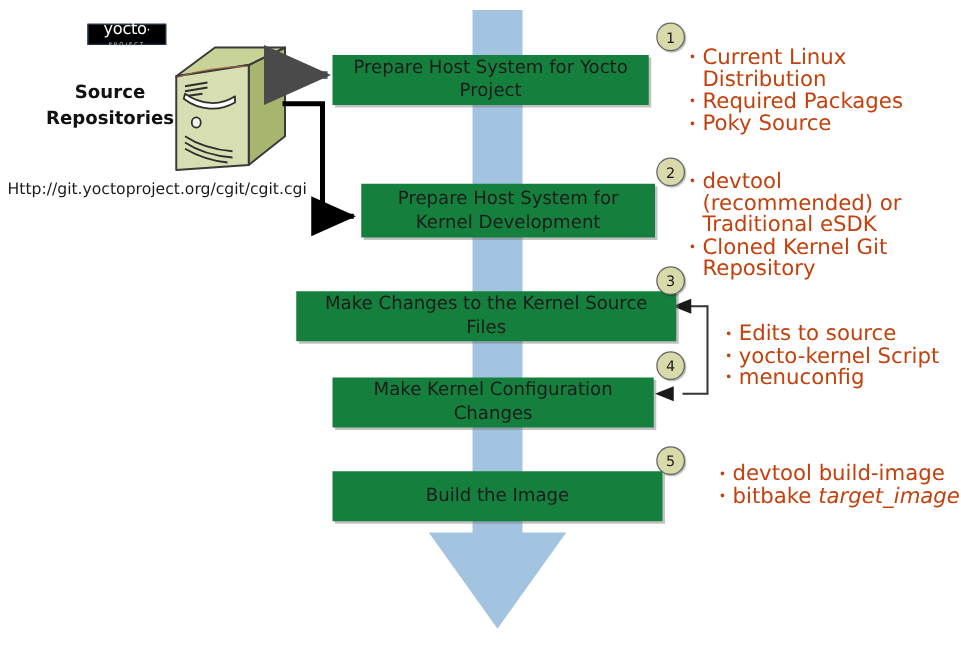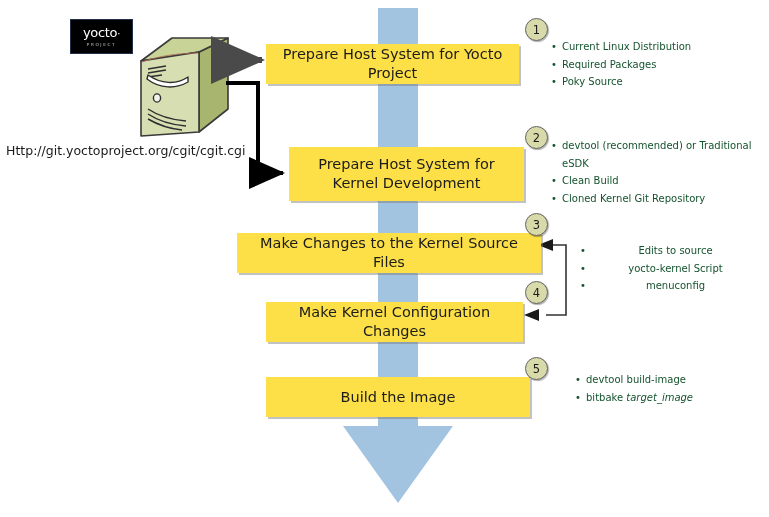--- a/index.html
+++ b/index.html
@@ -15,21 +15,21 @@
     width: 769px;
     height: 517px;
     background: #ffffff;
     overflow: hidden;
   }
 
   
   .logo-box {
     position: absolute;
     left: 70px; top: 19px;
-    width: 63px; height: 35px;
+    width: 63px; height: 17px;
     background: #000000;
     border: 1px solid #22304a;
     box-sizing: border-box;
     display: flex;
     flex-direction: column;
     align-items: center;
     justify-content: center;
   }
   .logo-main {
     color: #ffffff;
@@ -72,34 +72,34 @@
 
   
   .blue-arrow { position: absolute; left: 340px; top: 8px; width: 120px; height: 500px; }
 
   
   .connectors { position: absolute; left: 0; top: 0; width: 769px; height: 517px; }
 
   
   .pbox {
     position: absolute;
-    background: #fde047;
+    background: #15803d;
     box-shadow: 2px 2px 0 rgba(120,120,120,0.45);
     display: flex;
     align-items: center;
     justify-content: center;
     text-align: center;
     color: #1c1c1c;
     font-size: 14.5px;
     line-height: 19px;
     box-sizing: border-box;
     padding: 20px 8px;
   }
   #box1 { left: 266px; top: 44px;  width: 253px; height: 29px; }
-  #box2 { left: 289px; top: 147px; width: 235px; height: 54px; }
+  #box2 { left: 289px; top: 147px; width: 235px; height: 43px; }
   #box3 { left: 237px; top: 233px; width: 304px; height: 27px; }
   #box4 { left: 266px; top: 302px; width: 257px; height: 27px; }
   #box5 { left: 266px; top: 377px; width: 264px; height: 28px; }
 
   
   .badge {
     position: absolute;
     width: 23px; height: 23px;
     border-radius: 50%;
     background: #d9daa9;
@@ -114,42 +114,42 @@
   }
   #badge1 { left: 525px; top: 18px; }
   #badge2 { left: 525px; top: 126px; }
   #badge3 { left: 525px; top: 213px; }
   #badge4 { left: 525px; top: 281px; }
   #badge5 { left: 525px; top: 357px; }
 
   
   .bullets {
     position: absolute;
-    font-size: 10px;
-    color: #14532d;
+    font-size: 17px;
+    color: #c2410c;
     line-height: 17.5px;
     list-style: none;
     margin: 0;
     padding: 0;
   }
   .bullets li {
     position: relative;
     padding-left: 11px;
     white-space: pre-line;
   }
   .bullets li::before {
     content: "\2022";
     position: absolute;
     left: 0; top: 0;
     font-size: 10px;
     line-height: 17.5px;
   }
   #bul1 { left: 551px; top: 38px;  width: 210px; }
   #bul2 { left: 551px; top: 137px; width: 212px; }
-  #bul3 { left: 580px; top: 242px; width: 180px; text-align: center; }
+  #bul3 { left: 580px; top: 259px; width: 180px; }
   #bul5 { left: 575px; top: 371px; width: 200px; }
   .ital { font-style: italic; }
 </style>
 </head>
 <body>
 
 <div id="canvas">
 
   <div class="blue-arrow">
     <svg width="120" height="500" viewBox="0 0 120 500">
@@ -157,20 +157,22 @@
     </svg>
   </div>
 
   <div class="logo-box">
     <div class="logo-main">
       <span>yocto</span><span class="dot">·</span>
     </div>
     <div class="logo-sub">PROJECT</div>
   </div>
 
+  <div class="src-label">Source
+Repositories</div>
 
   <div class="url-label">Http://git.yoctoproject.org/cgit/cgit.cgi</div>
 
   <div class="tower">
     <svg width="96" height="104" viewBox="0 0 96 104">
 
       <polygon points="63,17 92,3 92,74 63,97" fill="#a8b56e" stroke="#3a3a3a" stroke-width="1.6" stroke-linejoin="round"></polygon>
 
       <polygon points="5,26 36,3 92,3 63,17" fill="#c8d497" stroke="#3a3a3a" stroke-width="1.6" stroke-linejoin="round"></polygon>
 
@@ -227,21 +229,20 @@
   <div class="badge" id="badge5">5</div>
 
   <ul class="bullets" id="bul1">
     <li>Current Linux Distribution</li>
     <li>Required Packages</li>
     <li>Poky Source</li>
   </ul>
 
   <ul class="bullets" id="bul2">
     <li>devtool (recommended) or Traditional eSDK</li>
-    <li>Clean Build</li>
     <li>Cloned Kernel Git Repository</li>
   </ul>
 
   <ul class="bullets" id="bul3">
     <li>Edits to source</li>
     <li>yocto-kernel Script</li>
     <li>menuconfig</li>
   </ul>
 
   <ul class="bullets" id="bul5">

